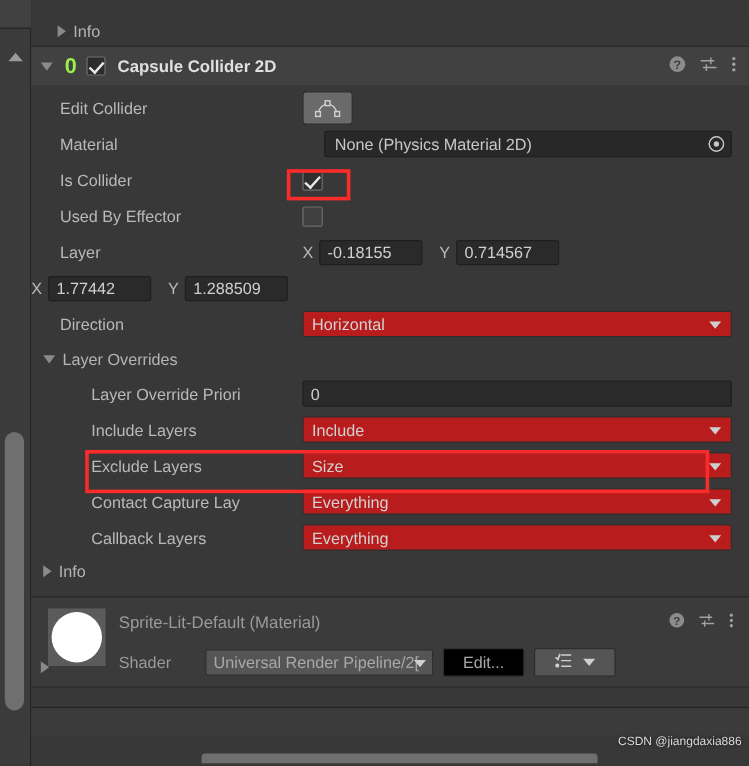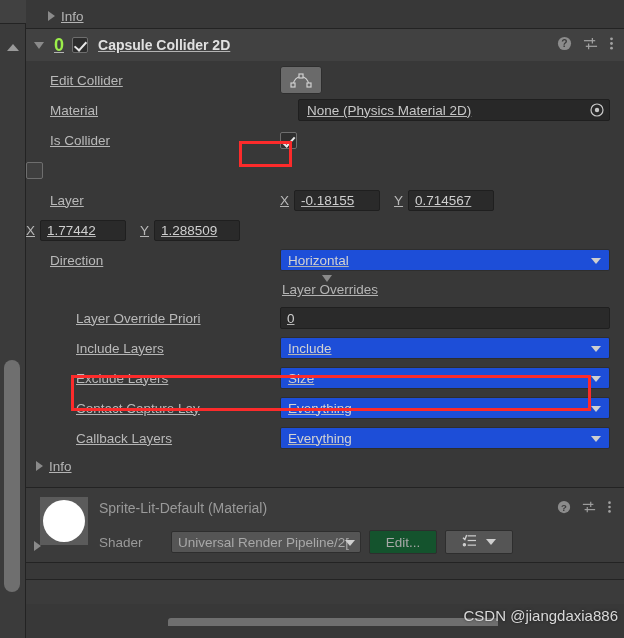--- a/index.html
+++ b/index.html
@@ -46,24 +46,23 @@
     position: absolute;
     left: 4px; top: 360px;
     width: 16px; height: 232px;
     background: #6f6f6f;
     border-radius: 8px;
   }
 
   
   #inspector {
     position: absolute;
-    left: 26px; top: 4px;
+    left: 26px; top: 14px;
     width: 598px; height: 622px;
     background: #383838;
-    text-decoration: underline;
   }
 
   .sep { background: #232323; height: 1px; width: 100%; }
 
   
   .foldout-row {
     position: relative;
     height: 26px;
     display: flex;
     align-items: center;
@@ -133,21 +132,20 @@
   }
   .ico { opacity: 0.85; }
 
   
   #comp-body { background: #383838; padding-top: 4px; }
   .row {
     height: 30px;
     display: flex;
     align-items: center;
     position: relative;
-    gap: 28px;
   }
   .lbl {
     flex: 0 0 auto;
     padding-left: 24px;
     box-sizing: border-box;
     white-space: nowrap;
     overflow: hidden;
     color: #b9b9b9;
   }
   .lbl.w1 { width: 226px; }           
@@ -204,21 +202,21 @@
     margin-right: 14px;
     overflow: hidden;
     white-space: nowrap;
   }
 
   
   .popup {
     height: 22px;
     flex: 1 1 auto;
     margin-right: 14px;
-    background: #1d4ed8;
+    background: #b91c1c;
     border: 1px solid #2e2e2e;
     border-radius: 2px;
     display: flex;
     align-items: center;
     padding-left: 7px;
     box-sizing: border-box;
     color: #d2d2d2;
     position: relative;
   }
   .popup .caret {
@@ -344,21 +342,21 @@
     position: absolute;
     right: 5px; top: 8px;
     width: 0; height: 0;
     border-left: 5px solid transparent;
     border-right: 5px solid transparent;
     border-top: 6px solid #cfcfcf;
   }
   #shader-edit-btn {
     margin-left: 8px;
     width: 66px; height: 22px;
-    background: #14532d;
+    background: #000000;
     border: 1px solid #2e2e2e;
     border-radius: 2px;
     color: #a8a8a8;
     display: flex;
     align-items: center;
     justify-content: center;
     flex: 0 0 auto;
   }
   #shader-list-btn {
     margin-left: 8px;
@@ -388,21 +386,21 @@
     width: 330px; height: 8px;
     background: #6f6f6f;
     border-radius: 3px 3px 0 0;
   }
 
   #watermark {
     position: absolute;
     right: 6px;
     bottom: 14px;
     color: #d9d9d9;
-    font-size: 15px;
+    font-size: 10px;
     z-index: 60;
     text-shadow: 0 0 3px rgba(0,0,0,0.55);
   }
 </style>
 </head>
 <body>
 
 <div id="left-gutter">
   <div id="gutter-top-sliver"></div>
   <div id="scroll-up-arrow"></div>
@@ -479,20 +477,21 @@
     </div>
 
     <div class="row">
       <span class="lbl w1">Is Collider</span>
       <span class="ctl">
         <span class="chk-big checked"></span>
       </span>
     </div>
 
     <div class="row">
+      <span class="lbl w1">Used By Effector</span>
       <span class="ctl">
         <span class="chk-big"></span>
       </span>
     </div>
 
     <div class="row">
       <span class="lbl w1">Layer</span>
       <span class="ctl">
         <span class="axis">X</span>
         <span class="numfield">-0.18155</span>
@@ -513,21 +512,21 @@
     <div class="row">
       <span class="lbl w1">Direction</span>
       <span class="ctl">
         <span class="popup">
           <span>Horizontal</span>
           <span class="caret"></span>
         </span>
       </span>
     </div>
 
-    <div class="foldout-row" style="padding-left:10px;height:28px;flex-direction:column;">
+    <div class="foldout-row" style="padding-left:10px;height:28px;">
       <span class="tri down"></span>
       <span>Layer Overrides</span>
     </div>
 
     <div class="row">
       <span class="lbl w2">Layer Override Priori</span>
       <span class="ctl">
         <span class="textfield">0</span>
       </span>
     </div>

